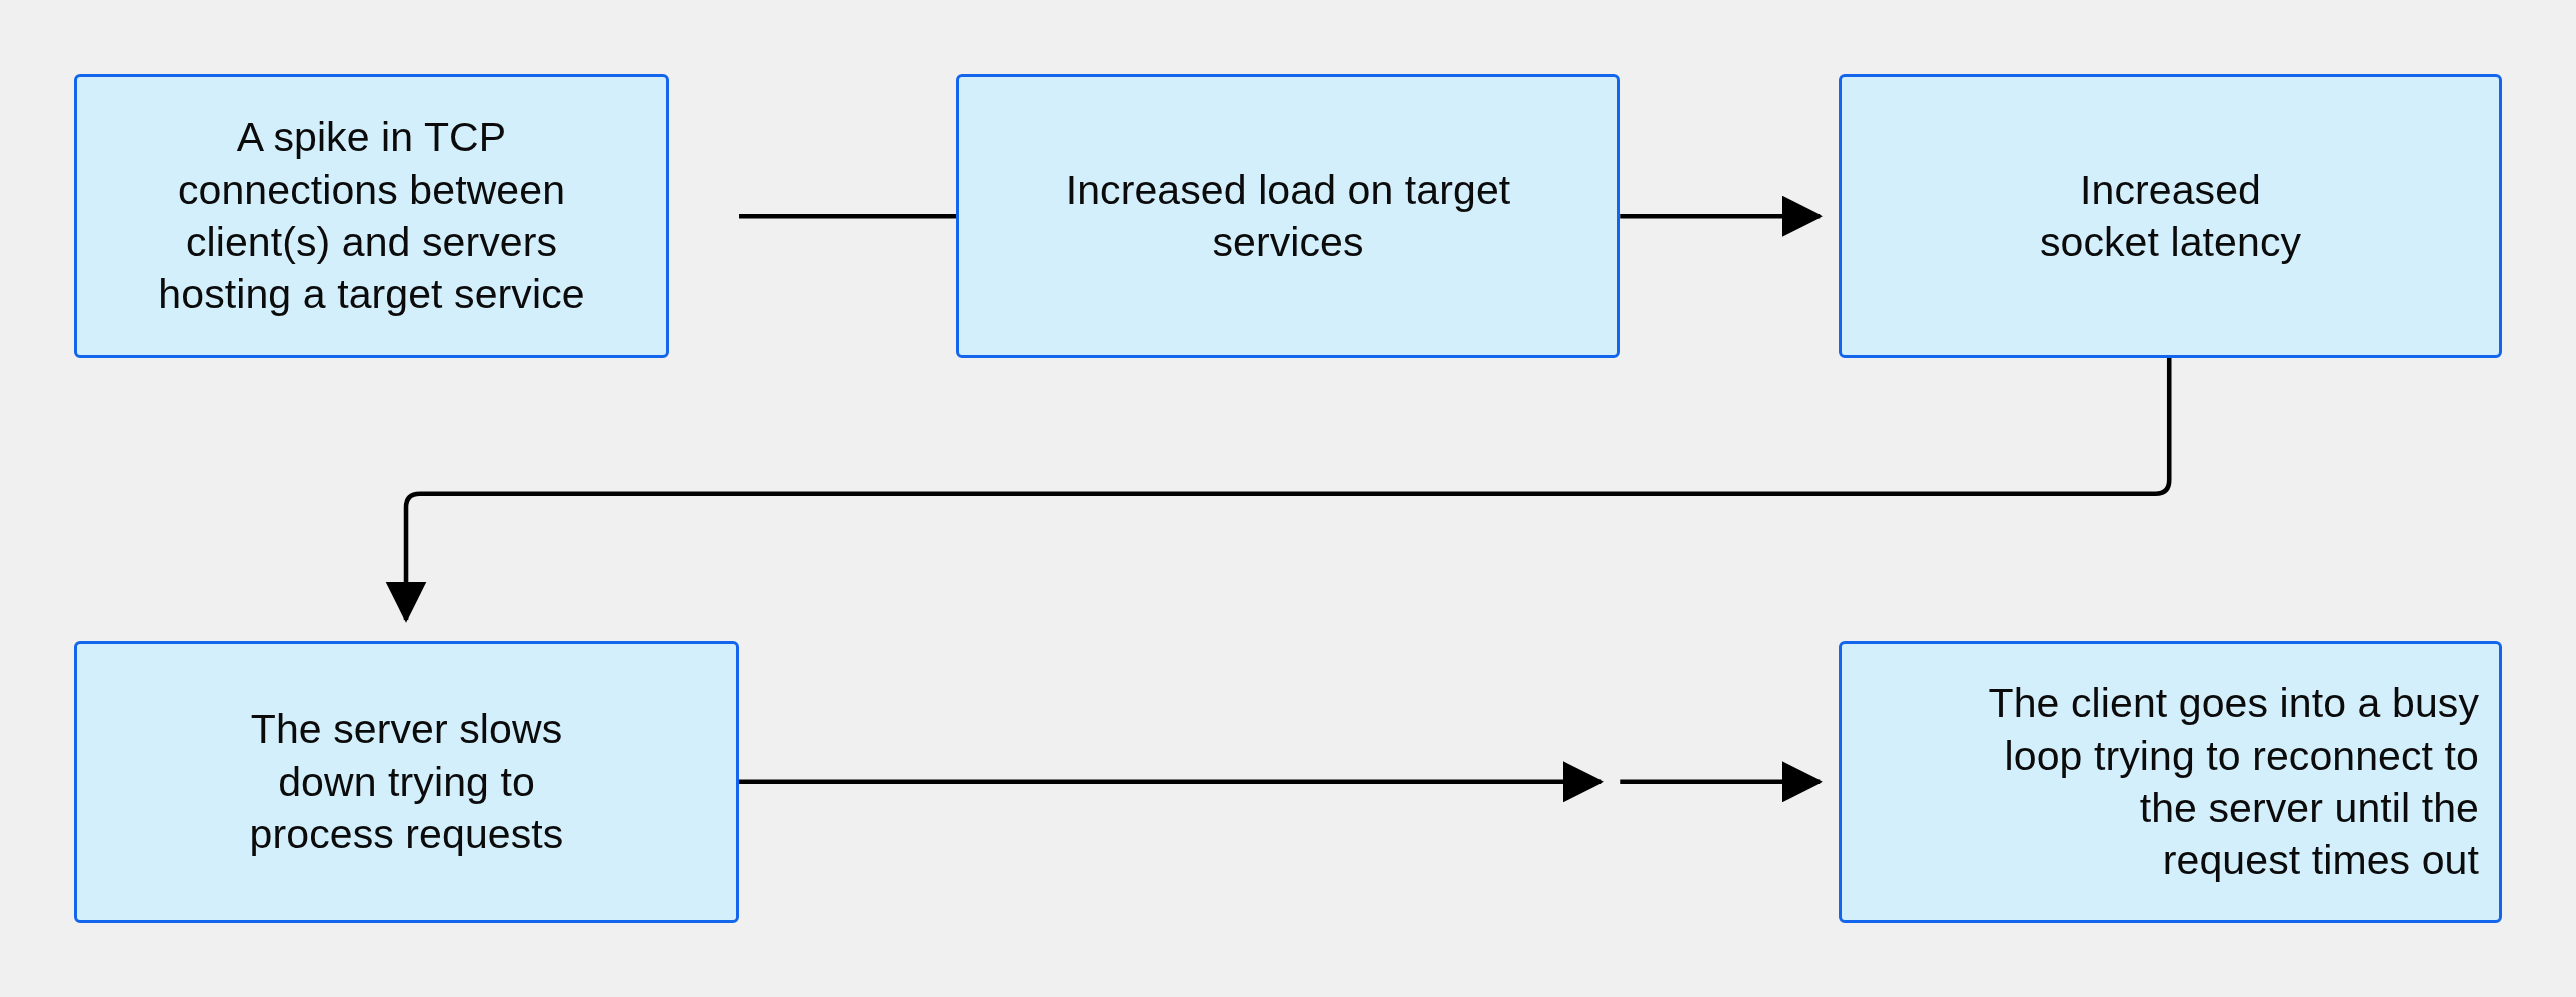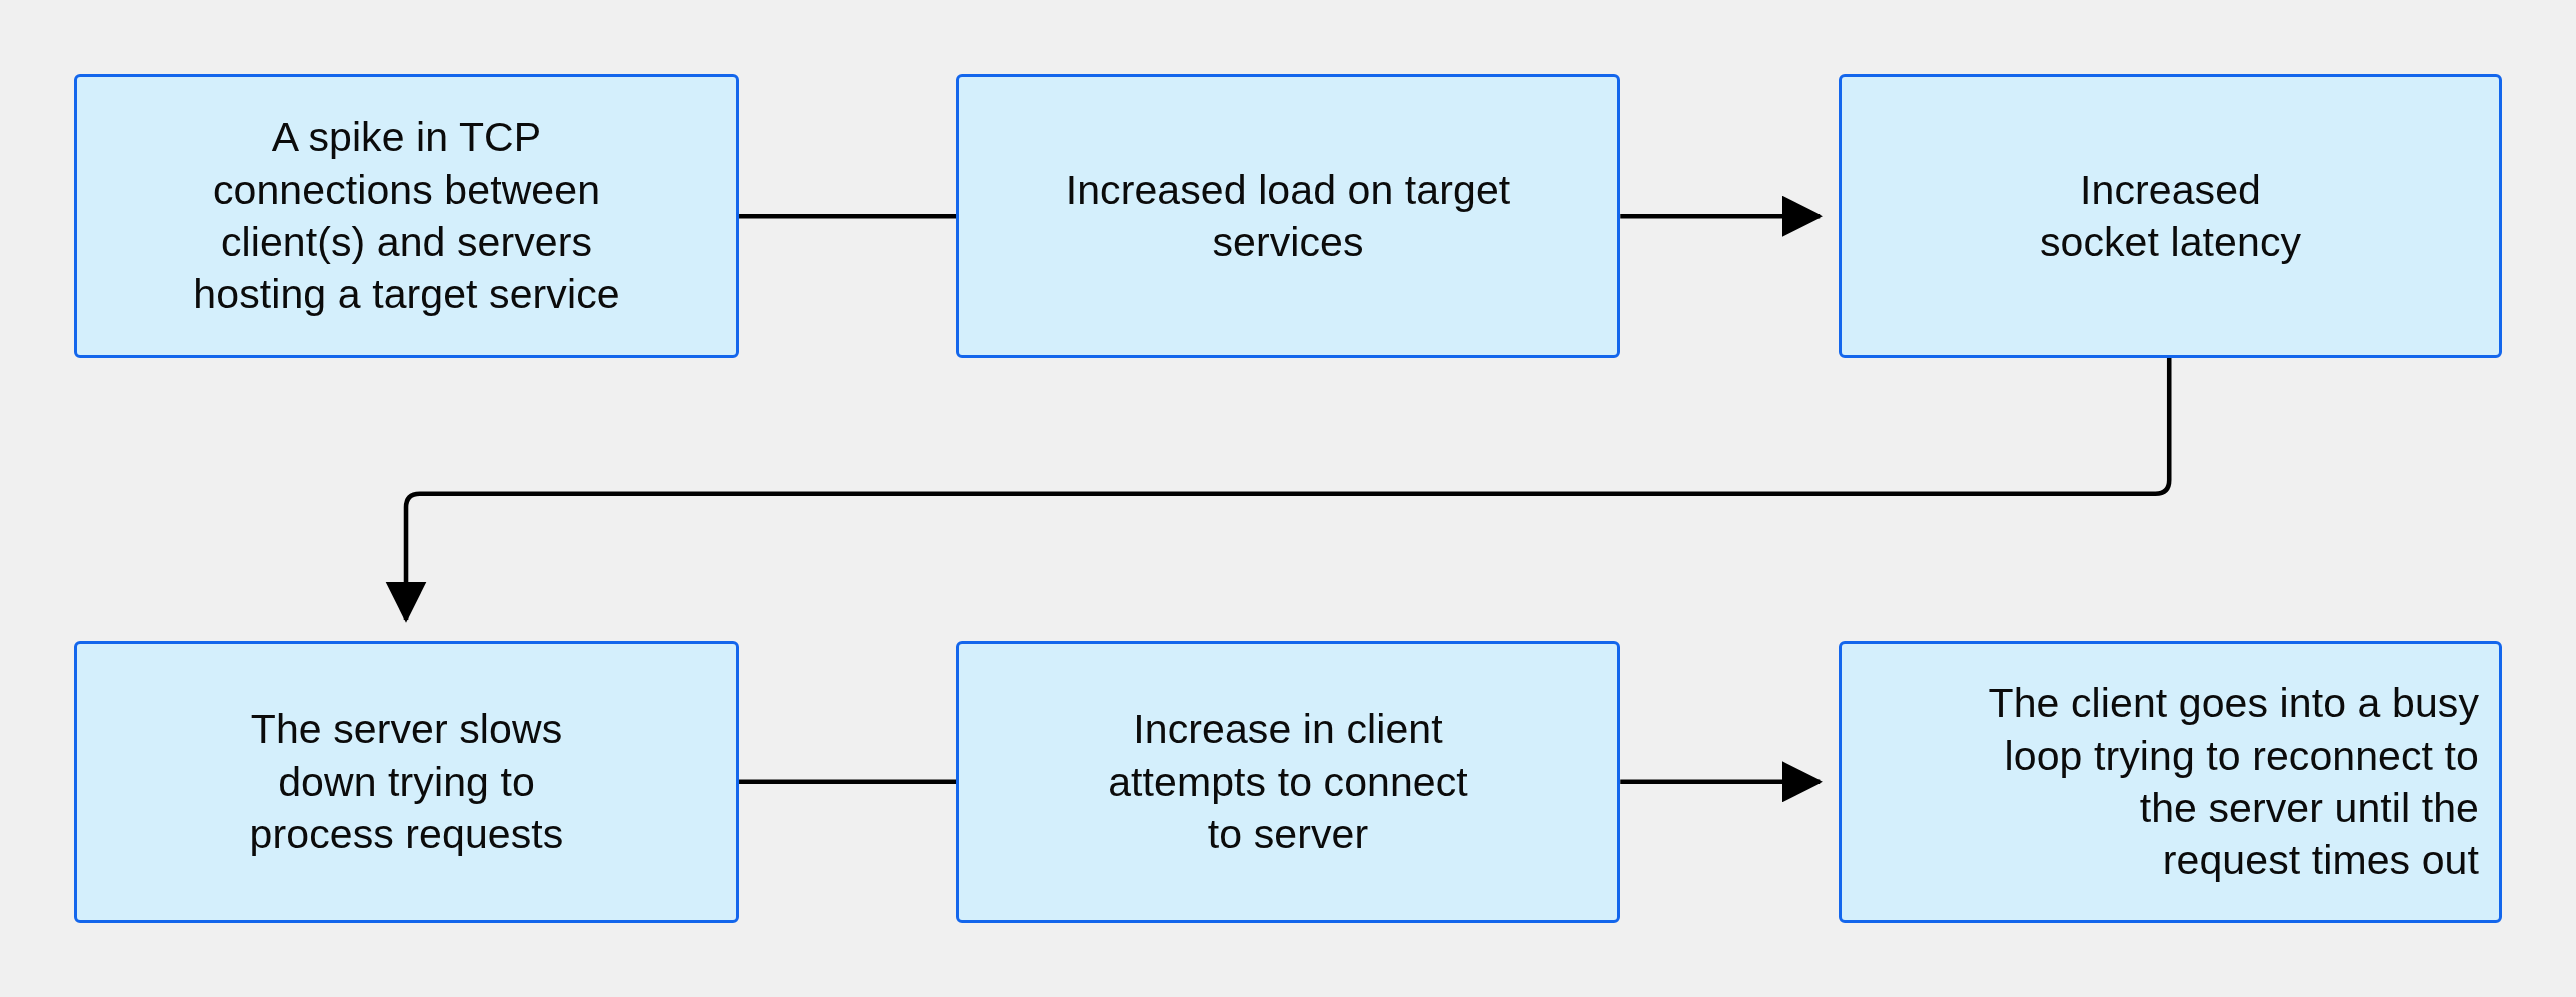--- a/index.html
+++ b/index.html
@@ -58,21 +58,21 @@
         <path d="M 0 0 L 9 4.5 L 0 9 z" fill="#000000"></path>
       </marker>
     </defs>
     <path fill="none" stroke="#000000" stroke-width="6" marker-end="url(#arrowhead)" d="M 972 284 L 2106 284"></path>
     <path fill="none" stroke="#000000" stroke-width="6" marker-end="url(#arrowhead)" d="M 2131 284 L 2394 284"></path>
     <path fill="none" stroke="#000000" stroke-width="6" marker-end="url(#arrowhead)" d="M 2853 470 L 2853 631 Q 2853 649 2835 649 L 552 649 Q 534 649 534 667 L 534 815"></path>
     <path fill="none" stroke="#000000" stroke-width="6" marker-end="url(#arrowhead)" d="M 972 1028 L 2106 1028"></path>
     <path fill="none" stroke="#000000" stroke-width="6" marker-end="url(#arrowhead)" d="M 2131 1028 L 2394 1028"></path>
   </svg>
 
-  <div class="node" style="left: 74px; top: 74px; width: 665px; height: 284px; background: rgb(212, 239, 252); border-color: rgb(19, 102, 236);">
+  <div class="node" style="left: 74px; top: 74px; width: 595px; height: 284px; background: rgb(212, 239, 252); border-color: rgb(19, 102, 236);">
     <span class="node-label">A spike in TCP
 connections between
 client(s) and servers
 hosting a target service</span>
   </div>
 
   <div class="node" style="left: 956px; top: 74px; width: 664px; height: 284px; background: rgb(212, 239, 252); border-color: rgb(19, 102, 236);">
     <span class="node-label">Increased load on target
 services</span>
   </div>
@@ -81,25 +81,20 @@
     <span class="node-label">Increased
 socket latency</span>
   </div>
 
   <div class="node" style="left: 74px; top: 641px; width: 665px; height: 282px; background: rgb(212, 239, 252); border-color: rgb(19, 102, 236);">
     <span class="node-label">The server slows
 down trying to
 process requests</span>
   </div>
 
-  <div class="node" style="left: 956px; top: 641px; width: 664px; height: 282px; background: rgb(212, 239, 252); border-color: rgb(19, 102, 236);">
-    <span class="node-label">Increase in client
-attempts to connect
-to server</span>
-  </div>
 
   <div class="node" style="left: 1839px; top: 641px; width: 663px; height: 282px; background: rgb(212, 239, 252); border-color: rgb(19, 102, 236); text-align: right;">
     <span class="node-label">The client goes into a busy
 loop trying to reconnect to
 the server until the
 request times out</span>
   </div>
 
 </div>
 

